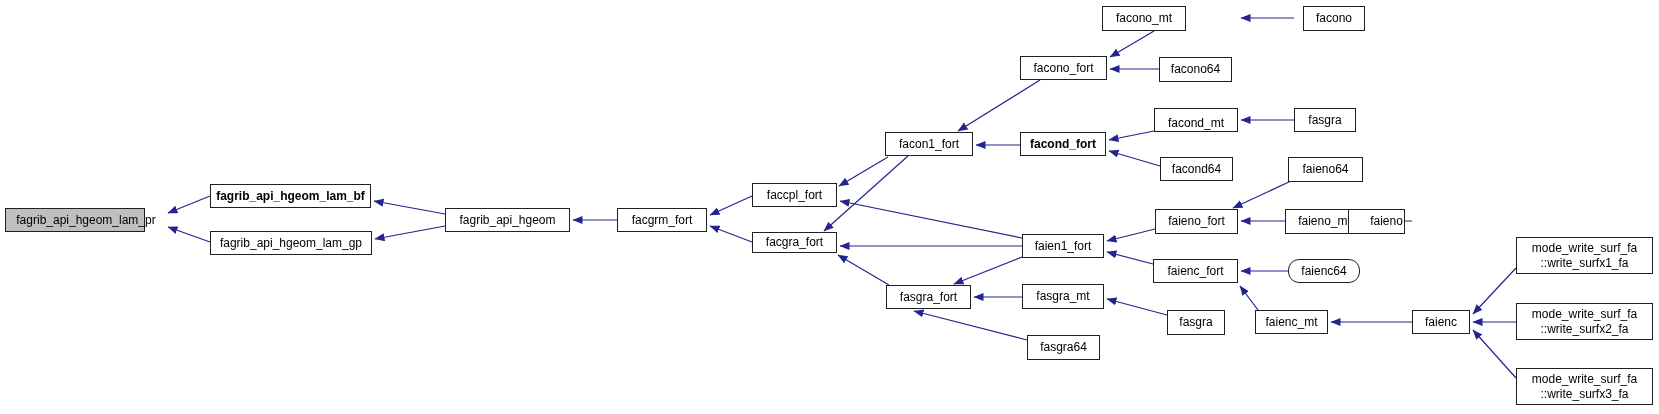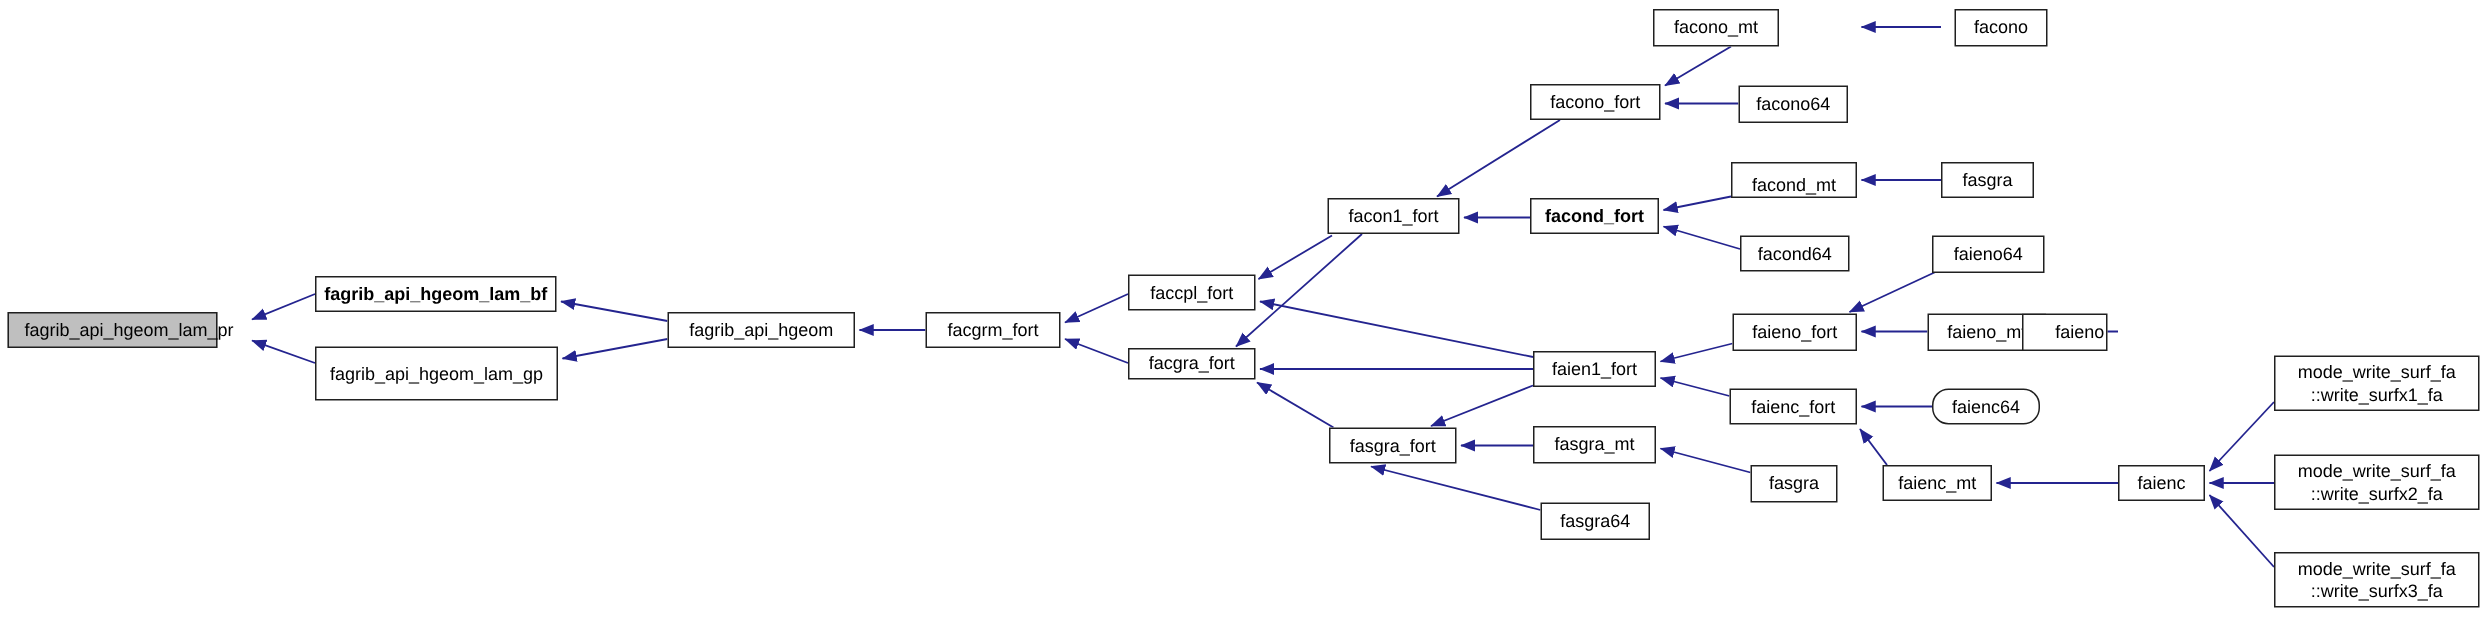--- a/index.html
+++ b/index.html
@@ -75,21 +75,21 @@
       <line x1="1022" y1="297" x2="974" y2="297" stroke="#24248f" stroke-width="1.2" marker-end="url(#arw)"></line>
       <line x1="1027" y1="340" x2="914" y2="311" stroke="#24248f" stroke-width="1.2" marker-end="url(#arw)"></line>
       <line x1="1167" y1="315" x2="1107" y2="299" stroke="#24248f" stroke-width="1.2" marker-end="url(#arw)"></line>
     </svg>
     <div class="node focal" style="left: 5px; top: 208px; width: 140px; height: 24px; padding-left: 22px;">
       <div>fagrib_api_hgeom_lam_pr</div>
     </div>
     <div class="node" style="left: 210px; top: 184px; width: 161px; height: 24px; font-weight: bold;">
       <div>fagrib_api_hgeom_lam_bf</div>
     </div>
-    <div class="node" style="left: 210px; top: 231px; width: 162px; height: 36px;">
+    <div class="node" style="left: 210px; top: 231px; width: 162px; height: 24px;">
       <div>fagrib_api_hgeom_lam_gp</div>
     </div>
     <div class="node" style="left: 445px; top: 208px; width: 125px; height: 24px;">
       <div>fagrib_api_hgeom</div>
     </div>
     <div class="node" style="left: 617px; top: 208px; width: 90px; height: 24px;">
       <div>facgrm_fort</div>
     </div>
     <div class="node" style="left: 752px; top: 183px; width: 85px; height: 24px;">
       <div>faccpl_fort</div>

